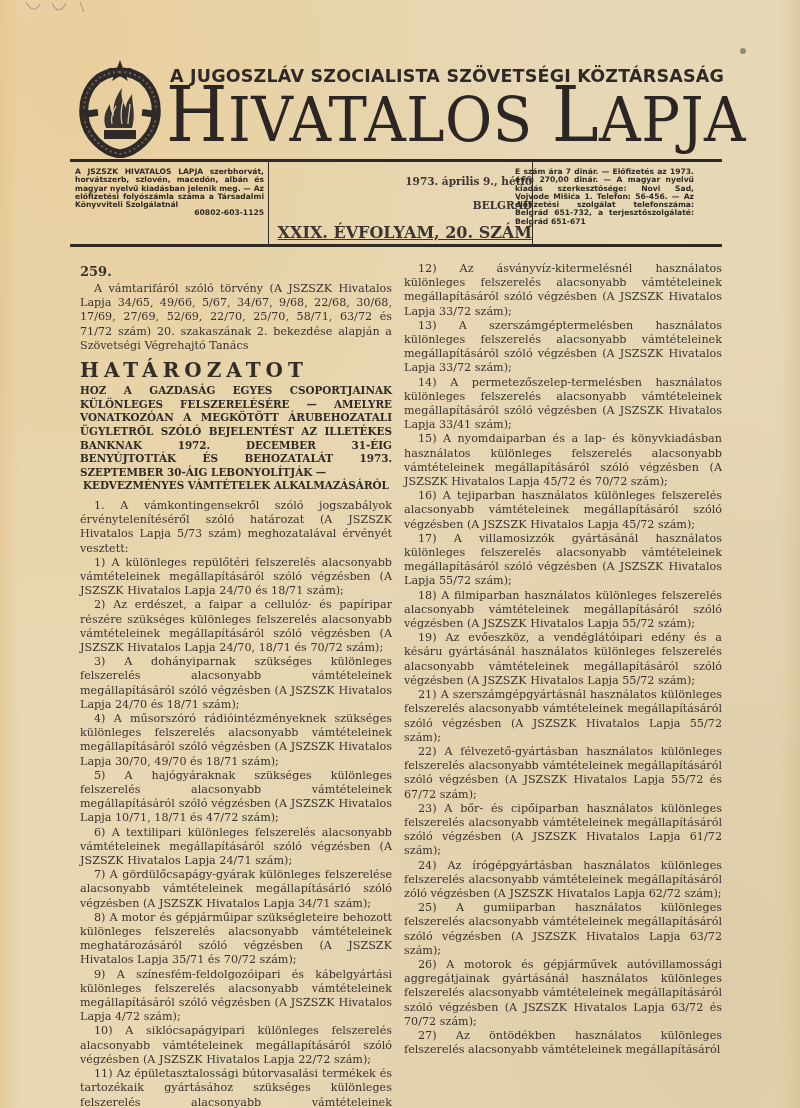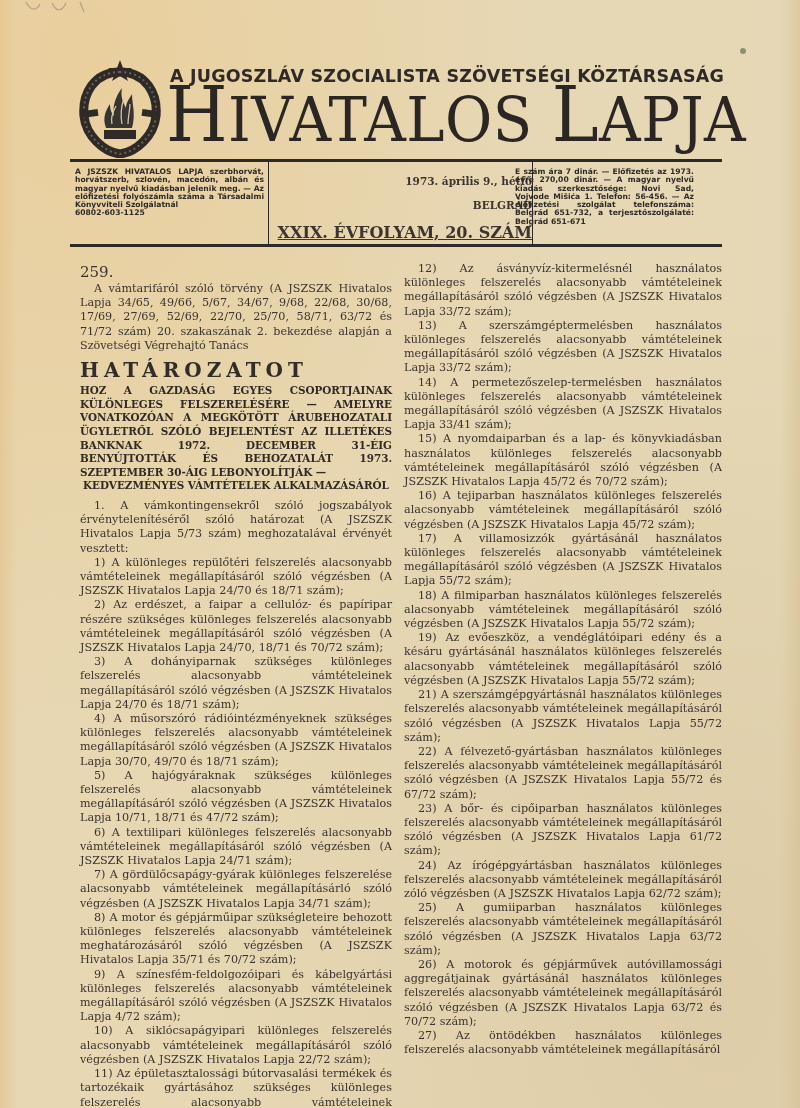--- a/index.html
+++ b/index.html
@@ -36,32 +36,32 @@
     border-top: 3px solid #2f2a27; border-bottom: 3px solid #2f2a27; }
   .hcol { position: absolute; top: 0; height: 82px; }
   .hcol.left { left: 0; width: 198px; border-right: 1.5px solid #2f2a27; }
   .hcol.mid { left: 199px; width: 263px; border-right: 1.5px solid #2f2a27; text-align: right; }
   .hcol.right { left: 440px; width: 188px; }
   .hsmall {
     font-family: "DejaVu Sans", sans-serif; font-weight: bold;
     font-size: 7.6px; line-height: 8.3px; color: #2f2a27; text-align: justify;
     padding: 6px 4px 0 5px;
   }
-  .hsmall .c { text-align: left; display: block; }
+  .hsmall .c { text-align: right; display: block; }
   .mid p { margin: 0; font-family: "DejaVu Serif", serif; font-weight: bold; color: #3b3431; }
   .mid .date { font-size: 10.5px; padding-top: 13px; }
   .mid .city { font-size: 10.5px; padding-top: 12px; }
   .mid .vol { font-size: 16px; padding-top: 12px; text-decoration: underline; }
 
   
   .col { position: absolute; top: 262px; width: 322px; font-size: 11.2px; line-height: 14.2px; color: #3a3330; }
   .col.l { left: 80px; width: 312px; }
   .col.r { left: 404px; width: 318px; top: 262px; }
   .col p { margin: 0; text-align: justify; text-indent: 14px; }
-  .num { font-weight: normal; font-size: 15px; line-height: 20px; text-indent: 0 !important; margin: 0; }
+  .num { font-weight: bold; font-size: 13px; line-height: 20px; text-indent: 0 !important; margin: 0; }
   .decision {
     text-align: center; font-weight: bold; letter-spacing: 5px; font-size: 20px;
     margin: 10px 0 7px 0 !important; text-indent: 0 !important; color: #332d2a;
   }
   .caption {
     font-weight: bold; font-size: 10.4px; line-height: 13.6px; text-transform: none;
     text-indent: 0 !important; margin: 0 0 6px 0 !important; color: #302a27; text-align: justify;
   }
   .caption .last { display: block; text-align: center; }
   .stamp { position: absolute; left: 740px; top: 48px; width: 6px; height: 6px; border-radius: 3px; background: #6b6f55; opacity: 0.7; }

